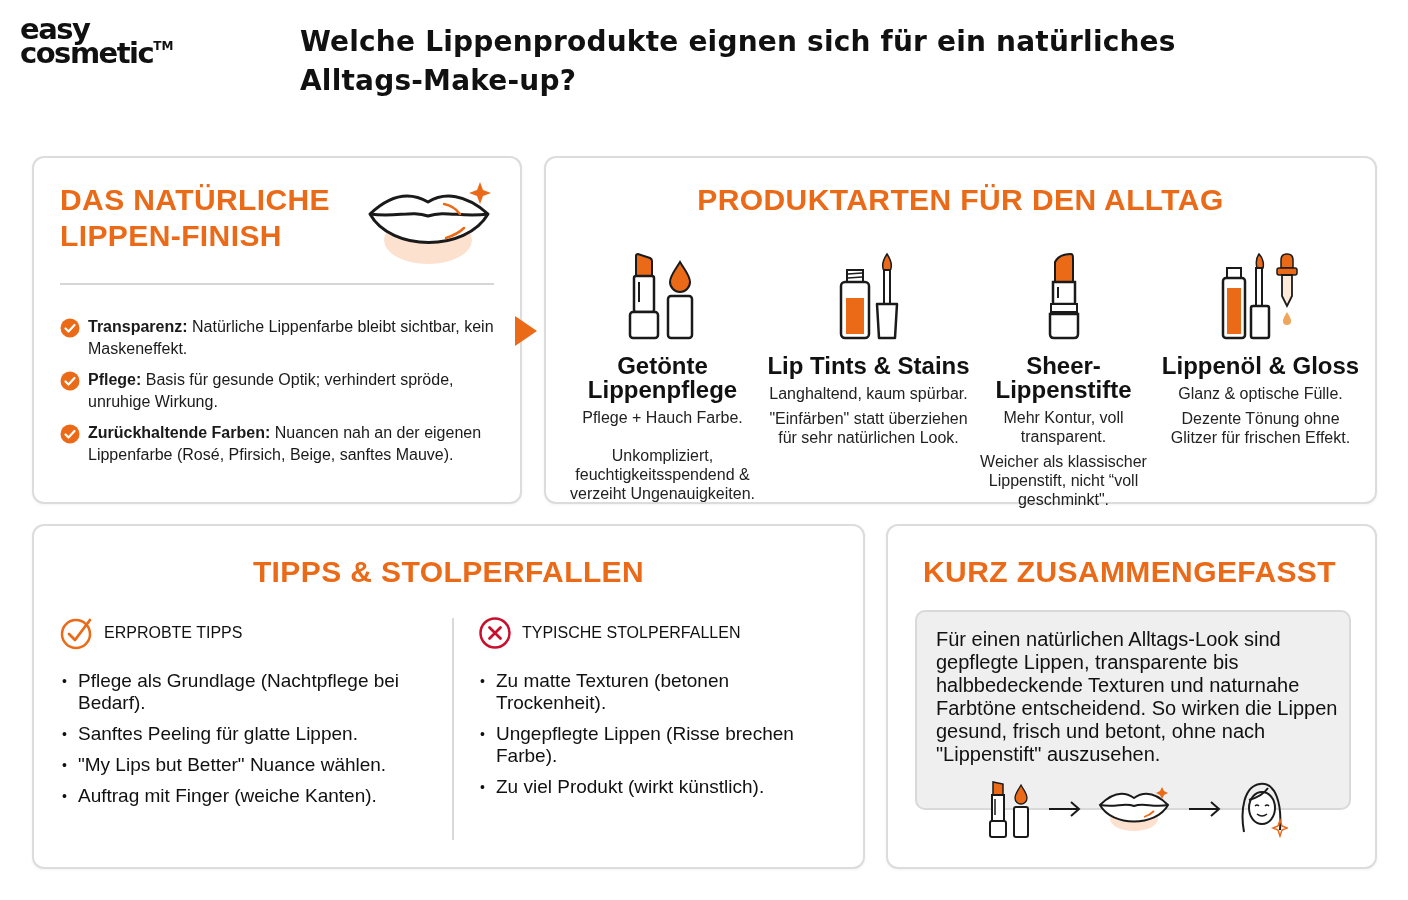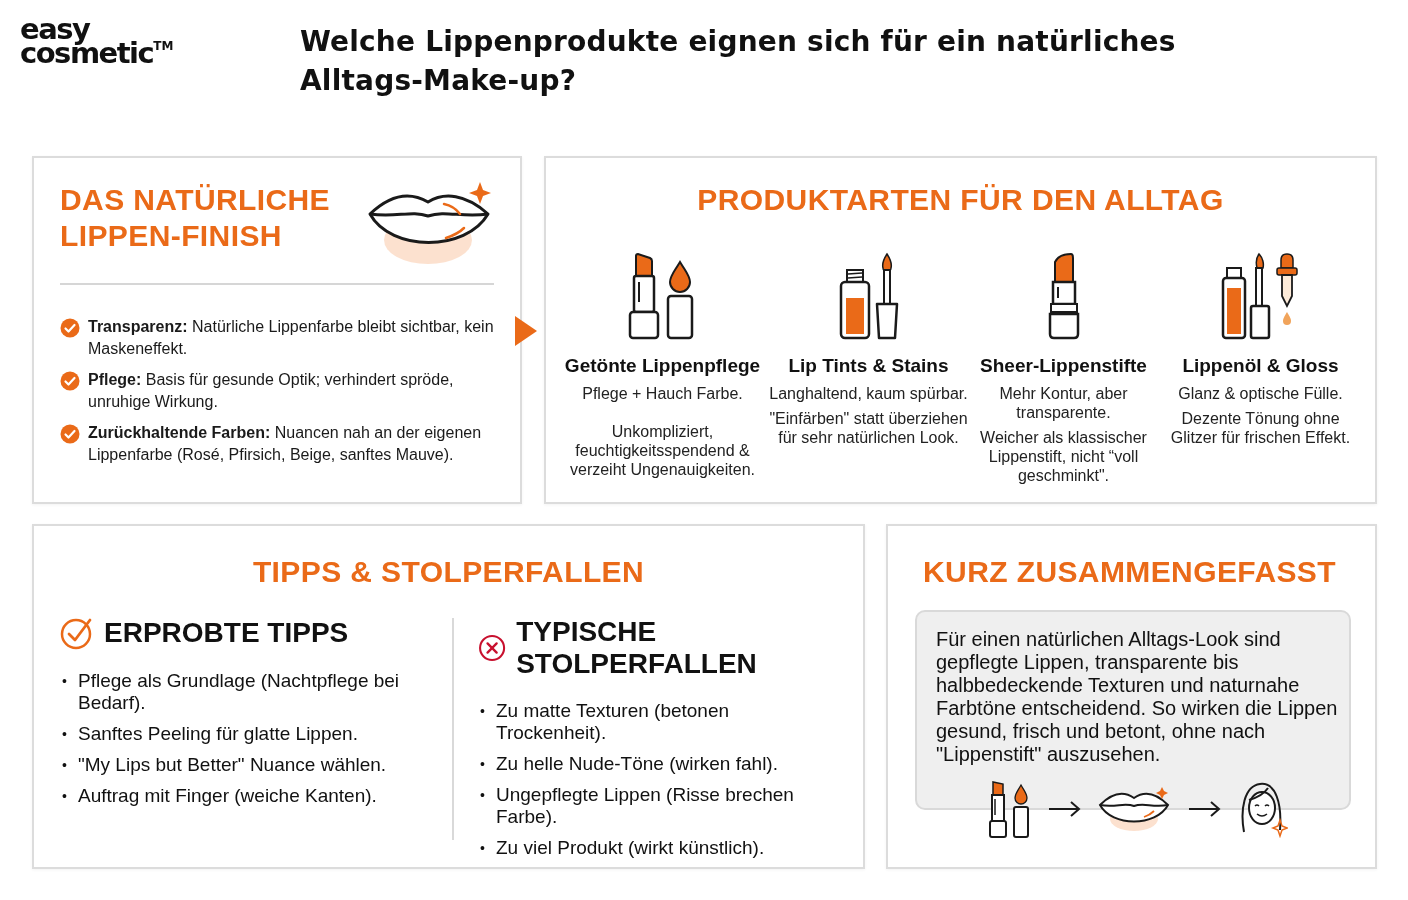--- a/index.html
+++ b/index.html
@@ -6,54 +6,54 @@
     html, body { width: 1408px; height: 900px; background: #ffffff; overflow: hidden; }
     body { font-family: "DejaVu Sans", sans-serif; color: #1a1a1a; position: relative; }
 
     .logo { position: absolute; left: 20px; top: 18px; line-height: 0.82; font-weight: 900; letter-spacing: -1.5px; color: #111; }
     .logo .l1 { font-size: 29px; display: block; }
     .logo .l2 { font-size: 29px; display: block; }
     .logo .tm { font-size: 12px; letter-spacing: 0; font-weight: 700; vertical-align: top; }
 
     .page-title { position: absolute; left: 300px; top: 22px; width: 880px; font-family: "DejaVu Sans", sans-serif; font-weight: 700; font-size: 28px; line-height: 39px; color: #111; letter-spacing: 0.2px; }
 
-    .panel { position: absolute; background: #fff; border: 2px solid #dcdcdc; border-radius: 0; box-shadow: 0 1px 3px rgba(0,0,0,0.05); }
+    .panel { position: absolute; background: #fff; border: 2px solid #dcdcdc; border-radius: 12px; box-shadow: 0 1px 3px rgba(0,0,0,0.05); }
     .orange-h { color: #ea6a18; font-family: "Liberation Sans", sans-serif; font-weight: 700; letter-spacing: 0.4px; }
 
     
     #p1 { left: 32px; top: 156px; width: 490px; height: 348px; }
     #p1 .h { position: absolute; left: 26px; top: 24px; font-size: 30px; line-height: 36px; }
     #p1 .lips { position: absolute; left: 332px; top: 20px; }
     #p1 .divider { position: absolute; left: 26px; right: 26px; top: 125px; height: 2px; background: #d6d6d6; }
     #p1 ul { list-style: none; position: absolute; left: 26px; top: 158px; width: 440px; }
     #p1 li { display: flex; align-items: flex-start; font-family: "Liberation Sans", sans-serif; font-size: 16px; line-height: 22px; margin-bottom: 9px; }
     #p1 li .chk { flex: 0 0 20px; width: 20px; height: 20px; margin-top: 2px; margin-right: 8px; }
     #p1 li b { font-weight: 700; }
 
     .arrow-tri { position: absolute; left: 515px; top: 316px; width: 0; height: 0; border-top: 15px solid transparent; border-bottom: 15px solid transparent; border-left: 22px solid #ea6a18; }
 
     
     #p2 { left: 544px; top: 156px; width: 833px; height: 348px; }
     #p2 .h { position: absolute; left: 0; right: 0; top: 24px; text-align: center; font-size: 30px; line-height: 36px; }
     .prod { position: absolute; top: 90px; width: 205px; text-align: center; }
     .prod .ico { height: 92px; display: flex; justify-content: center; align-items: flex-end; }
-    .prod .name { font-family: "Liberation Sans", sans-serif; font-weight: 700; font-size: 19px; margin-top: 14px; line-height: 24px; color: #111; }
+    .prod .name { font-family: "Liberation Sans", sans-serif; font-weight: 700; font-size: 24px; margin-top: 14px; line-height: 24px; color: #111; }
     .prod .d1, .prod .d2 { font-family: "Liberation Sans", sans-serif; font-size: 16px; line-height: 19px; color: #222; }
     .prod .d1 { margin-top: 6px; }
     .prod .d2 { margin-top: 6px; }
     #prod0 { left: 14px; } #prod0 .d2 { margin-top: 19px; }
     #prod1 { left: 220px; }
     #prod2 { left: 415px; }
     #prod3 { left: 612px; }
 
     
     #p3 { left: 32px; top: 524px; width: 833px; height: 345px; padding-left: 28px; }
     #p3 .h { position: absolute; left: 0; right: 0; top: 28px; text-align: center; font-size: 30px; line-height: 36px; }
     .col { position: absolute; top: 90px; }
-    .col .sub { display: flex; align-items: center; font-family: "Liberation Sans", sans-serif; font-weight: 700; font-size: 28px; color: #111; }
+    .col .sub { display: flex; align-items: center; font-family: "Liberation Sans", sans-serif; font-weight: 400; font-size: 16px; color: #111; }
     .col .sub svg { margin-right: 10px; }
     .col ul { list-style: none; margin-top: 20px; }
     .col li { font-family: "Liberation Sans", sans-serif; font-size: 19px; line-height: 22px; padding-left: 18px; position: relative; margin-bottom: 9px; color: #111; }
     .col li::before { content: "•"; position: absolute; left: 2px; top: 0; font-size: 14px; }
     #col-tips { left: 26px; width: 380px; }
     #col-pit { left: 444px; width: 360px; }
     .vdiv { position: absolute; left: 418px; top: 92px; width: 2px; height: 222px; background: #d9d9d9; }
 
     
     #p4 { left: 886px; top: 524px; width: 491px; height: 345px; }
@@ -155,21 +155,21 @@
     <div class="ico">
       <svg width="34" height="88" viewBox="0 0 34 88">
         <path d="M8 30 L8 10 Q12 2 24 2 Q26 2 26 6 L26 30 Z" fill="#ea6a18" stroke="#1a1a1a" stroke-width="2"></path>
         <rect x="6" y="30" width="22" height="22" fill="#fff" stroke="#1a1a1a" stroke-width="2.5"></rect>
         <line x1="11" y1="35" x2="11" y2="46" stroke="#1a1a1a" stroke-width="2"></line>
         <rect x="4" y="52" width="26" height="8" fill="#fff" stroke="#1a1a1a" stroke-width="2"></rect>
         <path d="M3 62 L31 62 L31 82 Q31 86 27 86 L7 86 Q3 86 3 82 Z" fill="#fff" stroke="#1a1a1a" stroke-width="2.5"></path>
       </svg>
     </div>
     <div class="name">Sheer-Lippenstifte</div>
-    <div class="d1">Mehr Kontur, aber transparente.</div>
+    <div class="d1">Mehr Kontur, voll transparent.</div>
     <div class="d2">Weicher als klassischer Lippenstift, nicht “voll geschminkt".</div>
   </div>
 
   <div class="prod" id="prod3">
     <div class="ico">
       <svg width="80" height="88" viewBox="0 0 80 88">
         <rect x="6" y="16" width="14" height="10" fill="#fff" stroke="#1a1a1a" stroke-width="2"></rect>
         <rect x="2" y="26" width="22" height="60" rx="3" fill="#fff" stroke="#1a1a1a" stroke-width="2.5"></rect>
         <rect x="6" y="36" width="14" height="46" fill="#ea6a18"></rect>
         <path d="M38 2 C35 6 35 12 36 16 L42 16 C43 12 42 6 38 2 Z" fill="#ea6a18" stroke="#1a1a1a" stroke-width="1.5"></path>
@@ -211,21 +211,20 @@
   <div class="col" id="col-pit">
     <div class="sub">
       <svg width="34" height="34" viewBox="0 0 34 34">
           <circle cx="17" cy="17" r="14.5" fill="none" stroke="#c8102e" stroke-width="2.5"></circle>
           <path d="M11.5 11.5 L22.5 22.5 M22.5 11.5 L11.5 22.5" stroke="#c8102e" stroke-width="2.8" stroke-linecap="round"></path>
         </svg>
       <span>TYPISCHE STOLPERFALLEN</span>
     </div>
     <ul>
       <li>Zu matte Texturen (betonen Trockenheit).</li>
-      <li>Zu helle Nude-Töne (wirken fahl).</li>
       <li>Ungepflegte Lippen (Risse brechen Farbe).</li>
       <li>Zu viel Produkt (wirkt künstlich).</li>
     </ul>
   </div>
 </section>
 
 <section class="panel" id="p4">
   <h2 class="h orange-h">KURZ ZUSAMMENGEFASST</h2>
   <div class="summary-box">
     <p>Für einen natürlichen Alltags-Look sind gepflegte Lippen, transparente bis halbbedeckende Texturen und naturnahe Farbtöne entscheidend. So wirken die Lippen gesund, frisch und betont, ohne nach "Lippenstift" auszusehen.</p>

